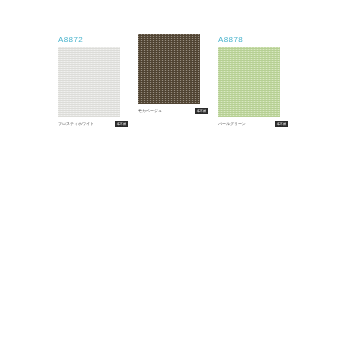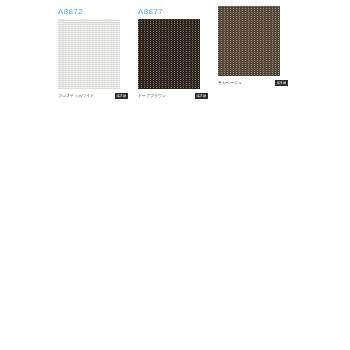--- a/index.html
+++ b/index.html
@@ -24,20 +24,21 @@
     left: 58px;
     top: 6px;
     width: 282px;
     display: grid;
     grid-template-columns: repeat(3, 78px);
     column-gap: 2px;
     row-gap: 6px;
   }
   .cell {
     width: 78px;
+    margin-top: 28px;
   }
   .cell.empty {
     visibility: hidden;
   }
   .code {
     font-size: 8px;
     line-height: 11px;
     color: #4ab4cd;
     letter-spacing: 0.4px;
     font-family: "Liberation Sans", sans-serif;
@@ -99,34 +100,34 @@
         <div class="code">A8872</div>
         <div class="swatch" style="background-color: rgb(233, 233, 231);">
           <div class="tex" style="background-image: repeating-linear-gradient(0deg, rgb(220, 220, 216) 0px, rgb(220, 220, 216) 1px, transparent 1px, transparent 2px), repeating-linear-gradient(90deg, rgba(255, 255, 255, 0.35) 0px, rgba(255, 255, 255, 0.35) 1px, transparent 1px, transparent 3px);"></div>
         </div>
         <div class="labelrow">
           <span class="jp-name">フロスティホワイト</span>
           <span class="badge">準不燃</span>
         </div>
       </div>
       <div class="cell">
-        <div class="code">A8877</div>
-        <div class="swatch" style="background-color: rgb(51, 41, 31);">
-          <div class="tex" style="background-image: repeating-linear-gradient(0deg, rgb(42, 33, 24) 0px, rgb(42, 33, 24) 1px, transparent 1px, transparent 2px), repeating-linear-gradient(90deg, rgba(255, 255, 255, 0.35) 0px, rgba(255, 255, 255, 0.35) 1px, transparent 1px, transparent 3px);"></div>
-        </div>
-        <div class="labelrow">
-          <span class="jp-name">トープブラウン</span>
-          <span class="badge">準不燃</span>
-        </div>
-      </div>
-      <div class="cell">
         <div class="swatch" style="background-color: rgb(92, 79, 60);">
           <div class="tex" style="background-image: repeating-linear-gradient(0deg, rgb(79, 67, 51) 0px, rgb(79, 67, 51) 1px, transparent 1px, transparent 2px), repeating-linear-gradient(90deg, rgba(255, 255, 255, 0.35) 0px, rgba(255, 255, 255, 0.35) 1px, transparent 1px, transparent 3px);"></div>
         </div>
         <div class="labelrow">
           <span class="jp-name">モカベージュ</span>
+          <span class="badge">準不燃</span>
+        </div>
+      </div>
+      <div class="cell">
+        <div class="code">A8878</div>
+        <div class="swatch" style="background-color: rgb(197, 219, 165);">
+          <div class="tex" style="background-image: repeating-linear-gradient(0deg, rgb(182, 207, 148) 0px, rgb(182, 207, 148) 1px, transparent 1px, transparent 2px), repeating-linear-gradient(90deg, rgba(255, 255, 255, 0.35) 0px, rgba(255, 255, 255, 0.35) 1px, transparent 1px, transparent 3px);"></div>
+        </div>
+        <div class="labelrow">
+          <span class="jp-name">パールグリーン</span>
           <span class="badge">準不燃</span>
         </div>
       </div>
       <div class="cell empty"></div>
       <div class="cell empty"></div>
     </div>
 </div>
 
 </body></html>

